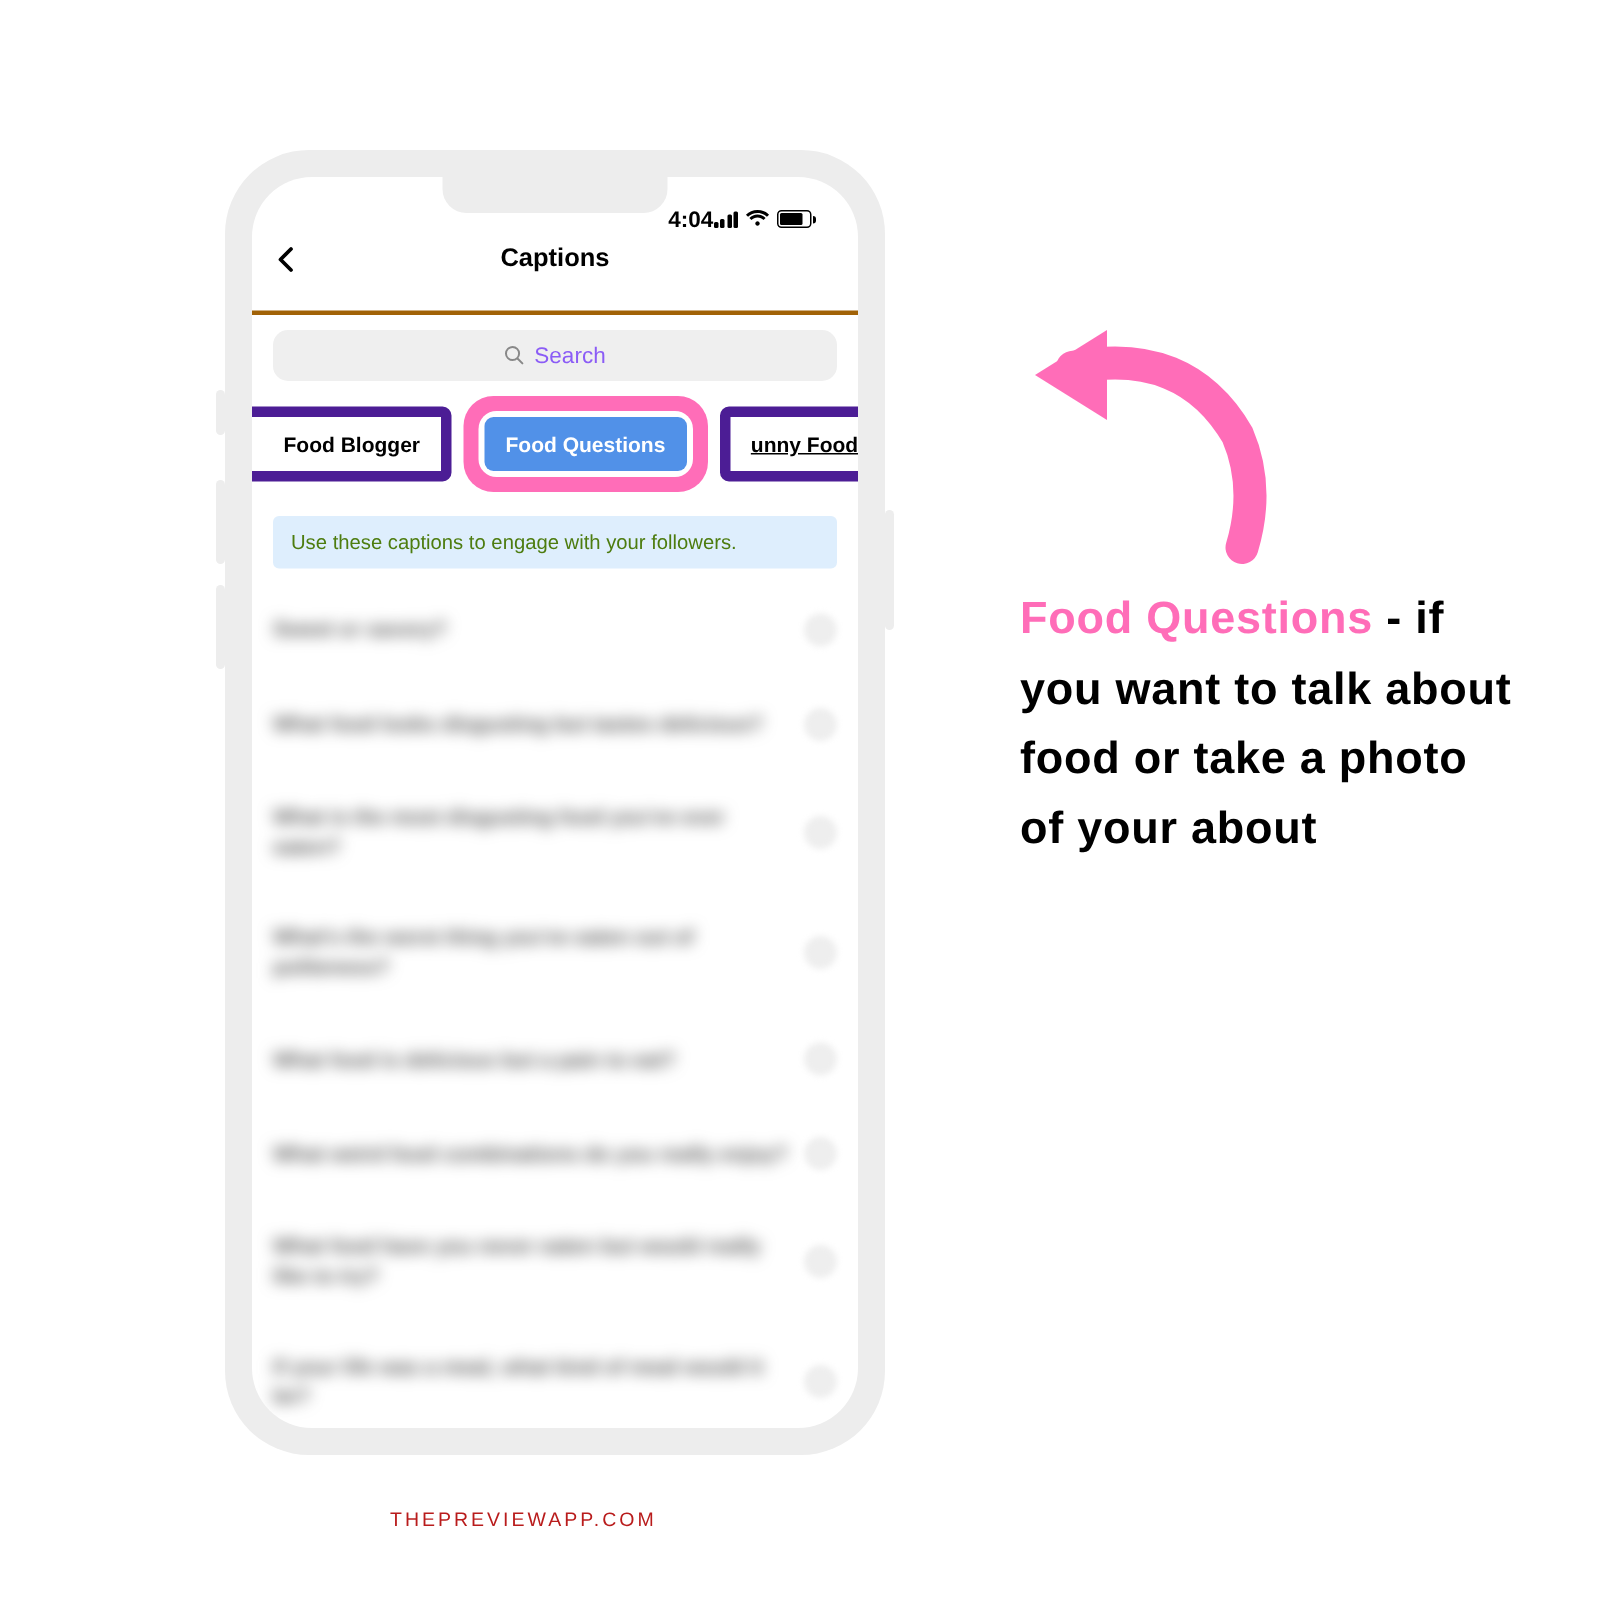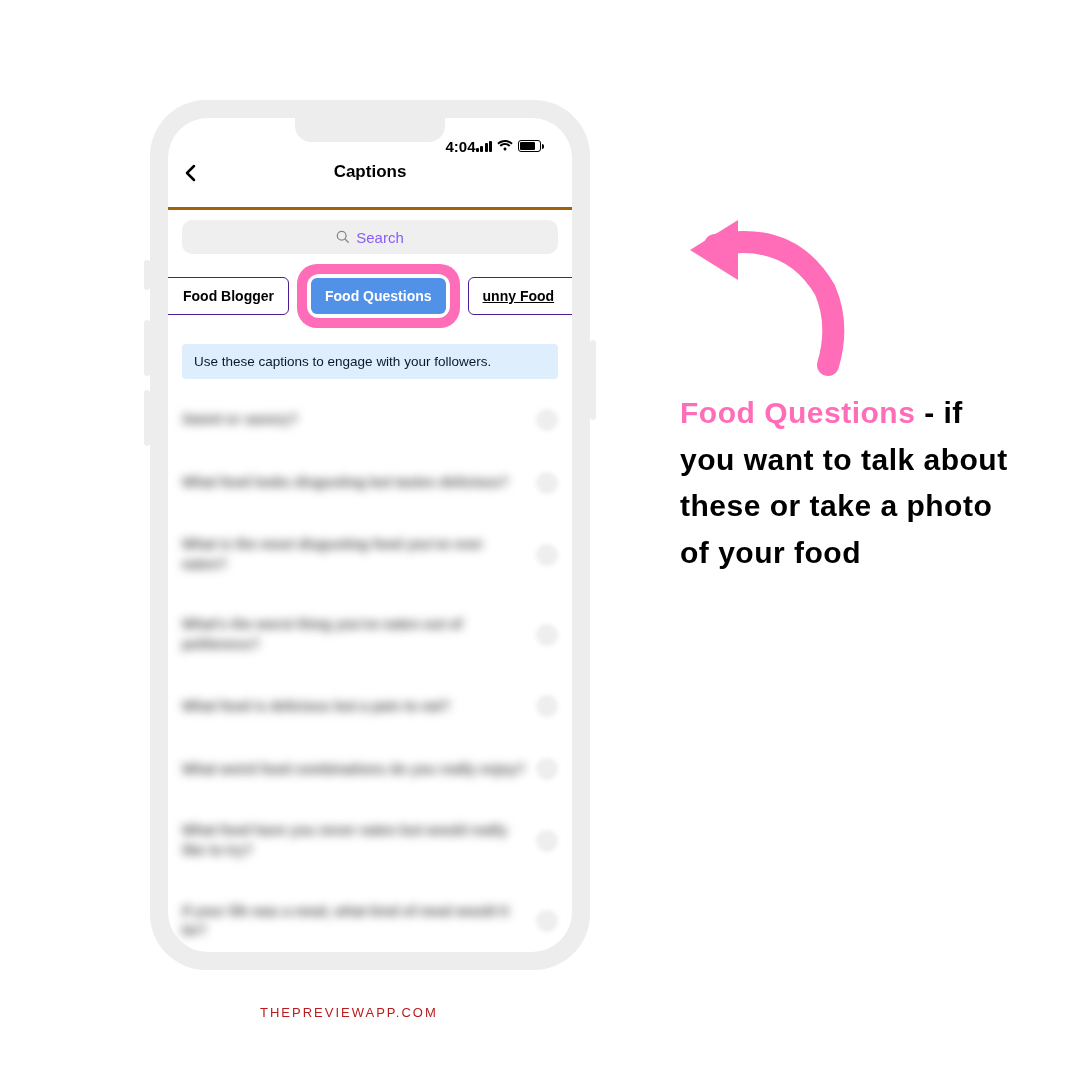--- a/index.html
+++ b/index.html
@@ -107,21 +107,21 @@
     
     
     .tabs-row {
       display: flex;
       gap: 8px;
       padding: 0 14px 10px;
       overflow: visible;
       align-items: center;
     }
     .tab {
-      border: 1px solid #4c1d95;
+      border: 7px solid #4c1d95;
       border-radius: 6px;
       padding: 10px 14px;
       font-size: 14px;
       font-weight: 700;
       white-space: nowrap;
       background: #fff;
       position: relative;
     }
     .tab.partial-left { margin-left: -30px; padding-left: 30px; }
     .tab.partial-right-1 { padding-right: 30px; text-decoration: underline; }
@@ -146,21 +146,21 @@
       padding: 10px 14px;
     }
     
     
     .info-banner {
       margin: 6px 14px 10px;
       background: #DEEEFD;
       border-radius: 4px;
       padding: 10px 12px;
       font-size: 13.5px;
-      color: #0f172a;
+      color: #4d7c0f;
     }
     
     
     .caption-list { padding: 0 14px; }
     .caption-item {
       display: flex;
       justify-content: space-between;
       align-items: center;
       padding: 20px 0;
       border-bottom: 1px solid transparent;
@@ -321,16 +321,16 @@
     </div>
   </div>
 </div>
 
 <svg class="arrow-svg" width="170" height="180" viewBox="0 0 170 180">
   <path d="M 35 45 Q 110 30 145 90 Q 160 125 148 165" stroke="#FF6DB8" stroke-width="22" fill="none" stroke-linecap="round"></path>
   <path d="M 10 50 L 58 20 L 58 80 Z" fill="#FF6DB8"></path>
 </svg>
 
 <div class="annotation">
-  <p class="annotation-text"><span class="pink">Food Questions</span><span> - if you want to talk about these or take a photo of your food</span></p>
+  <p class="annotation-text"><span class="pink">Food Questions</span><span> - if you want to talk about food or take a photo of your about</span></p>
 </div>
 
 <div class="watermark">THEPREVIEWAPP.COM</div>
 
 </body></html>

